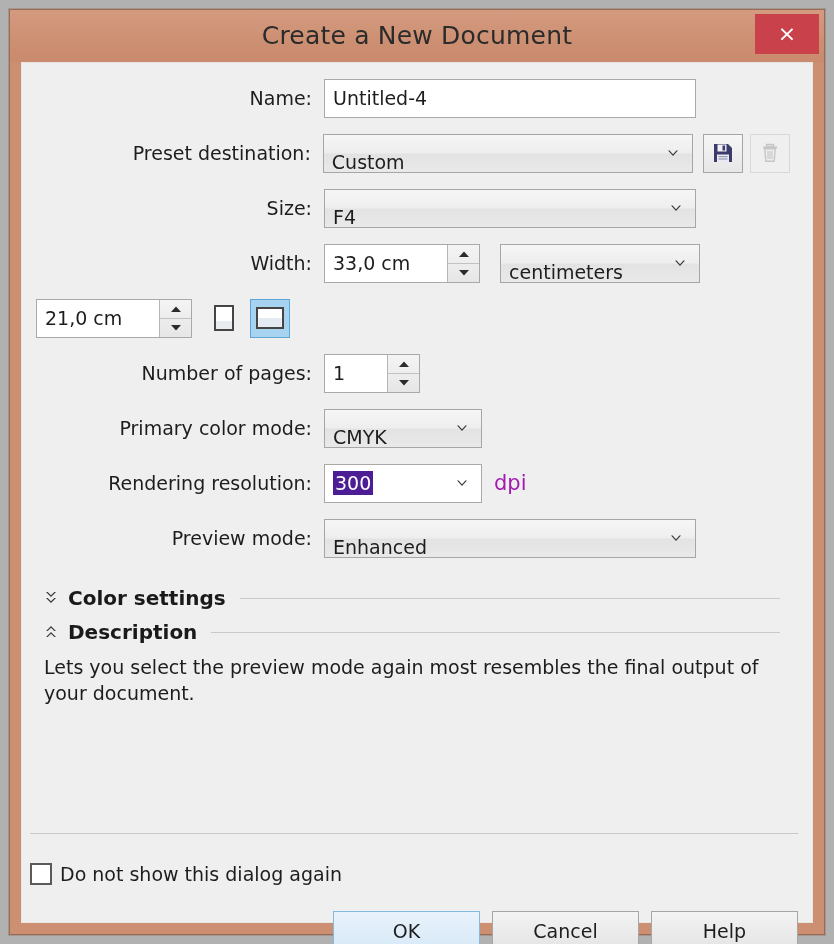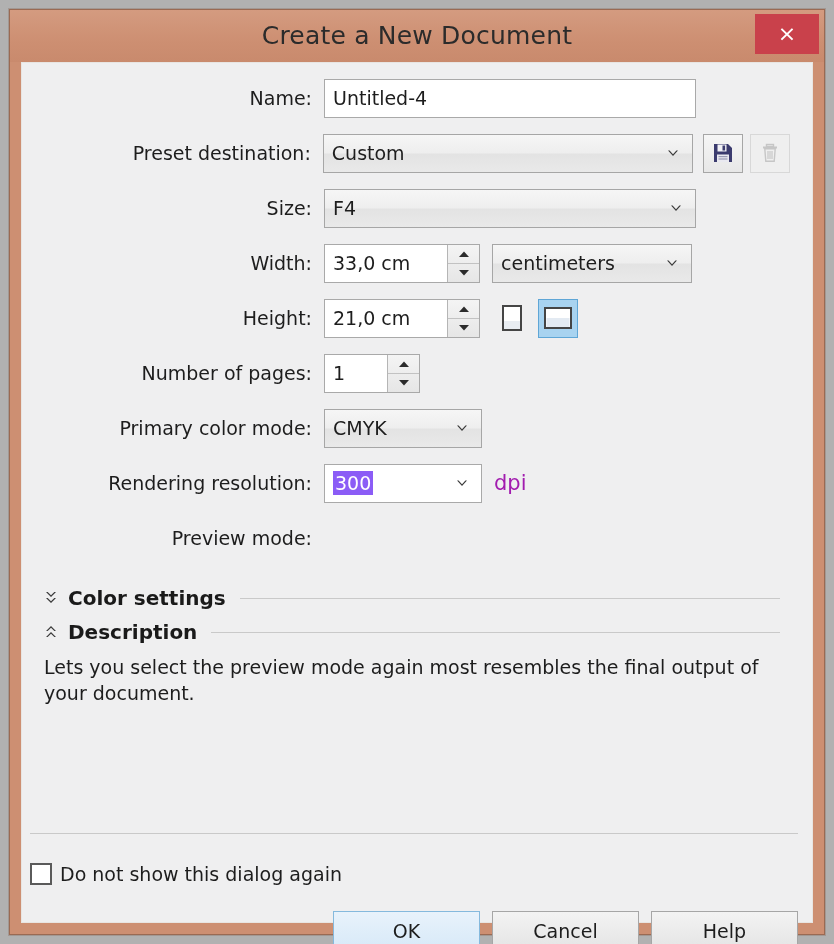--- a/index.html
+++ b/index.html
@@ -112,23 +112,22 @@
     align-items: center;
     font-family: "DejaVu Sans", "Liberation Sans", sans-serif;
   }
   .combo {
     height: 39px;
     background: linear-gradient(180deg, #f6f6f6 0%, #eeeeee 48%, #e3e3e3 52%, #e9e9e9 100%);
     border: 1px solid #a6a6a6;
     box-sizing: border-box;
     font-size: 19px;
     color: #1d1d1d;
-    padding: 8px 8px;
-    display: flex;
-    align-items: center;
+    padding: 16px 8px;
+    display: flex;
     position: relative;
     cursor: default;
     font-family: "DejaVu Sans", "Liberation Sans", sans-serif;
   }
   .combo .caret, .combo-edit .caret {
     position: absolute;
     right: 12px;
     top: 50%;
     transform: translateY(-50%);
     width: 14px;
@@ -142,21 +141,21 @@
     border: 1px solid #a9a9a9;
     box-sizing: border-box;
     font-size: 19px;
     padding: 0 8px;
     display: flex;
     align-items: center;
     position: relative;
     font-family: "DejaVu Sans", "Liberation Sans", sans-serif;
   }
   .sel-text {
-    background: #8b5cf6;
+    background: #4c1d95;
     color: #ffffff;
     padding: 1px 2px;
   }
 
   
   .spin {
     display: flex;
     height: 39px;
     border: 1px solid #a9a9a9;
     background: #ffffff;
@@ -387,32 +386,31 @@
                     <path d="M6 1.5 L11 7 L1 7 Z" fill="#2b2b2b"></path>
                   </svg>
               </div>
               <div>
                 <svg width="12" height="8" viewBox="0 0 12 8">
                     <path d="M6 6.5 L1 1 L11 1 Z" fill="#2b2b2b"></path>
                   </svg>
               </div>
             </div>
           </div>
-          <div class="combo" style="width:200px; margin-left:12px">
+          <div class="combo" style="width:200px; margin-left:20px">
             <span>centimeters</span>
             <span class="caret">
               <svg width="14" height="14" viewBox="0 0 14 14">
                   <path d="M2 4.5 L7 10 L12 4.5 L10.4 4.5 L7 8.2 L3.6 4.5 Z" fill="#3a3a3a"></path>
                 </svg>
             </span>
           </div>
         </div>
 
         <div class="row">
-          <div class="lbl">Height:</div>
           <div class="spin" style="width:156px">
             <div class="val">21,0 cm</div>
             <div class="arrows">
               <div>
                 <svg width="12" height="8" viewBox="0 0 12 8">
                     <path d="M6 1.5 L11 7 L1 7 Z" fill="#2b2b2b"></path>
                   </svg>
               </div>
               <div>
                 <svg width="12" height="8" viewBox="0 0 12 8">
@@ -474,20 +472,28 @@
               <svg width="14" height="14" viewBox="0 0 14 14">
                   <path d="M2 4.5 L7 10 L12 4.5 L10.4 4.5 L7 8.2 L3.6 4.5 Z" fill="#3a3a3a"></path>
                 </svg>
             </span>
           </div>
           <div style="font-size:21px;color:#a21caf;margin-left:12px">dpi</div>
         </div>
 
         <div class="row">
           <div class="lbl">Preview mode:</div>
+          <div class="combo" style="width:372px">
+            <span>Enhanced</span>
+            <span class="caret">
+              <svg width="14" height="14" viewBox="0 0 14 14">
+                  <path d="M2 4.5 L7 10 L12 4.5 L10.4 4.5 L7 8.2 L3.6 4.5 Z" fill="#3a3a3a"></path>
+                </svg>
+            </span>
+          </div>
         </div>
 
         <div class="section" style="margin-top:22px">
           <div class="chev">
             <svg width="14" height="18" viewBox="0 0 14 18">
               <path d="M2 3 L7 8 L12 3 L10.3 3 L7 6.2 L3.7 3 Z" fill="#3a3a3a"></path>
               <path d="M2 9 L7 14 L12 9 L10.3 9 L7 12.2 L3.7 9 Z" fill="#3a3a3a"></path>
             </svg>
           </div>
           <div class="sec-title">Color settings</div>

